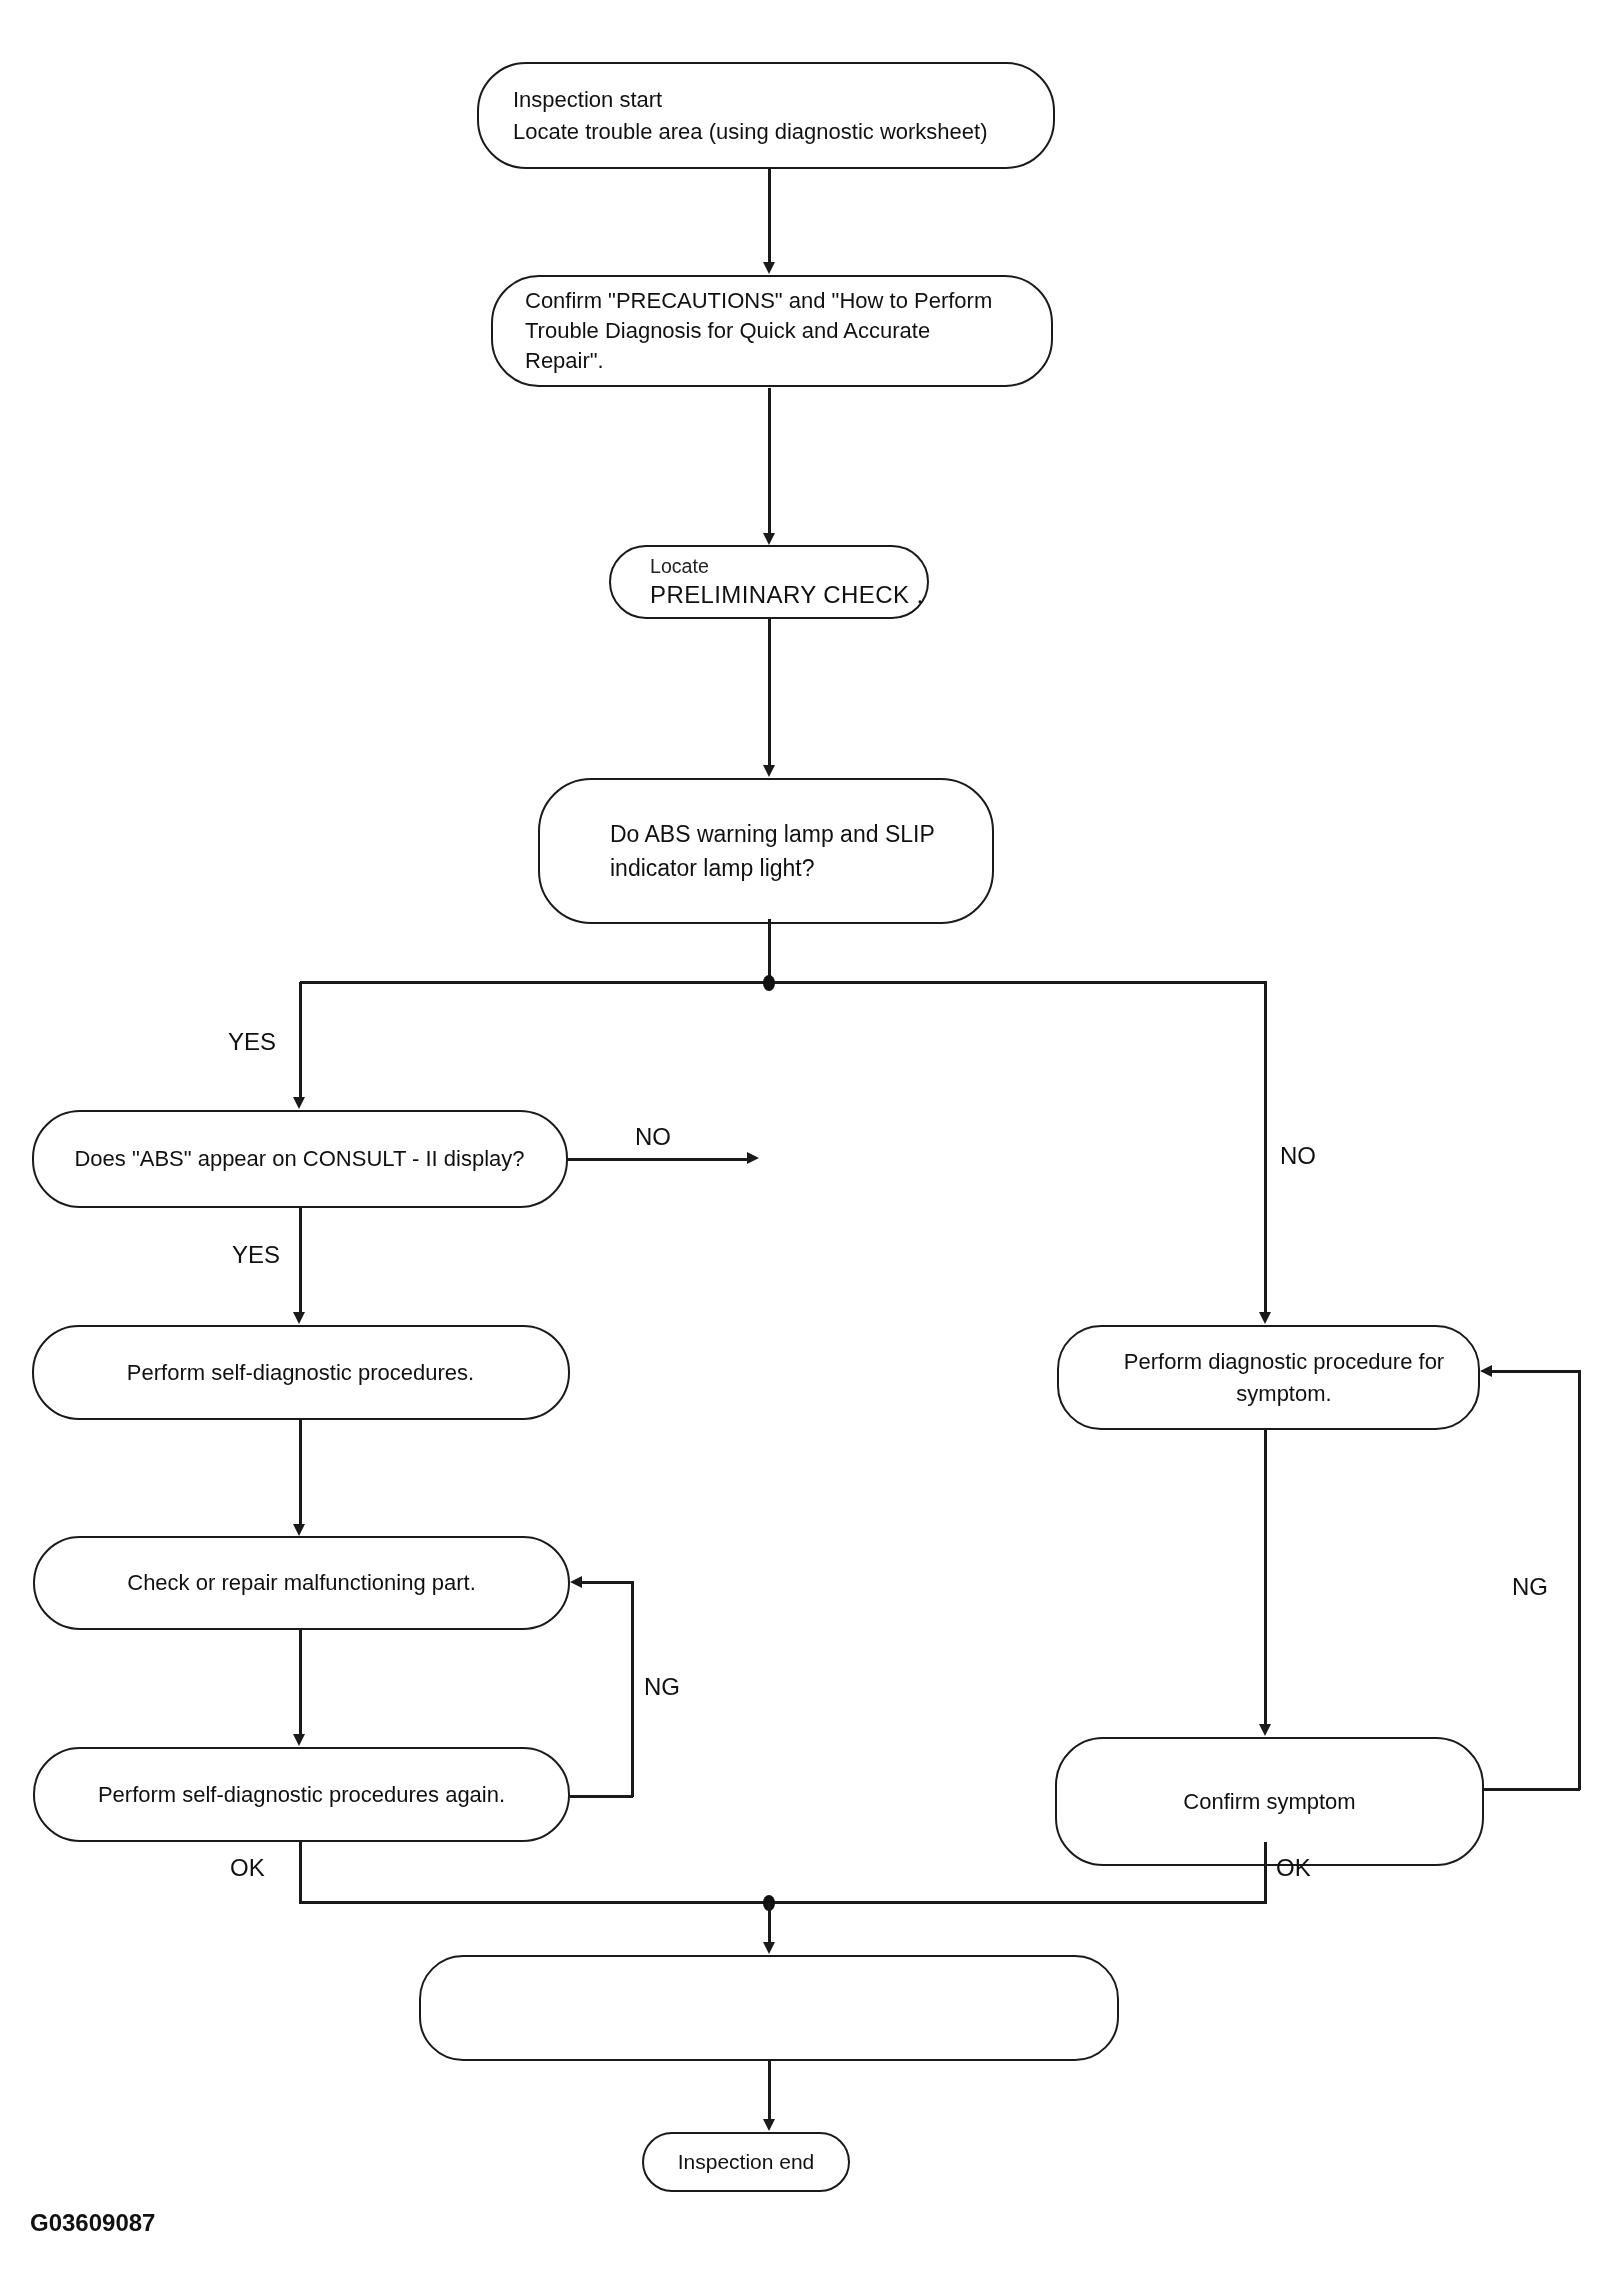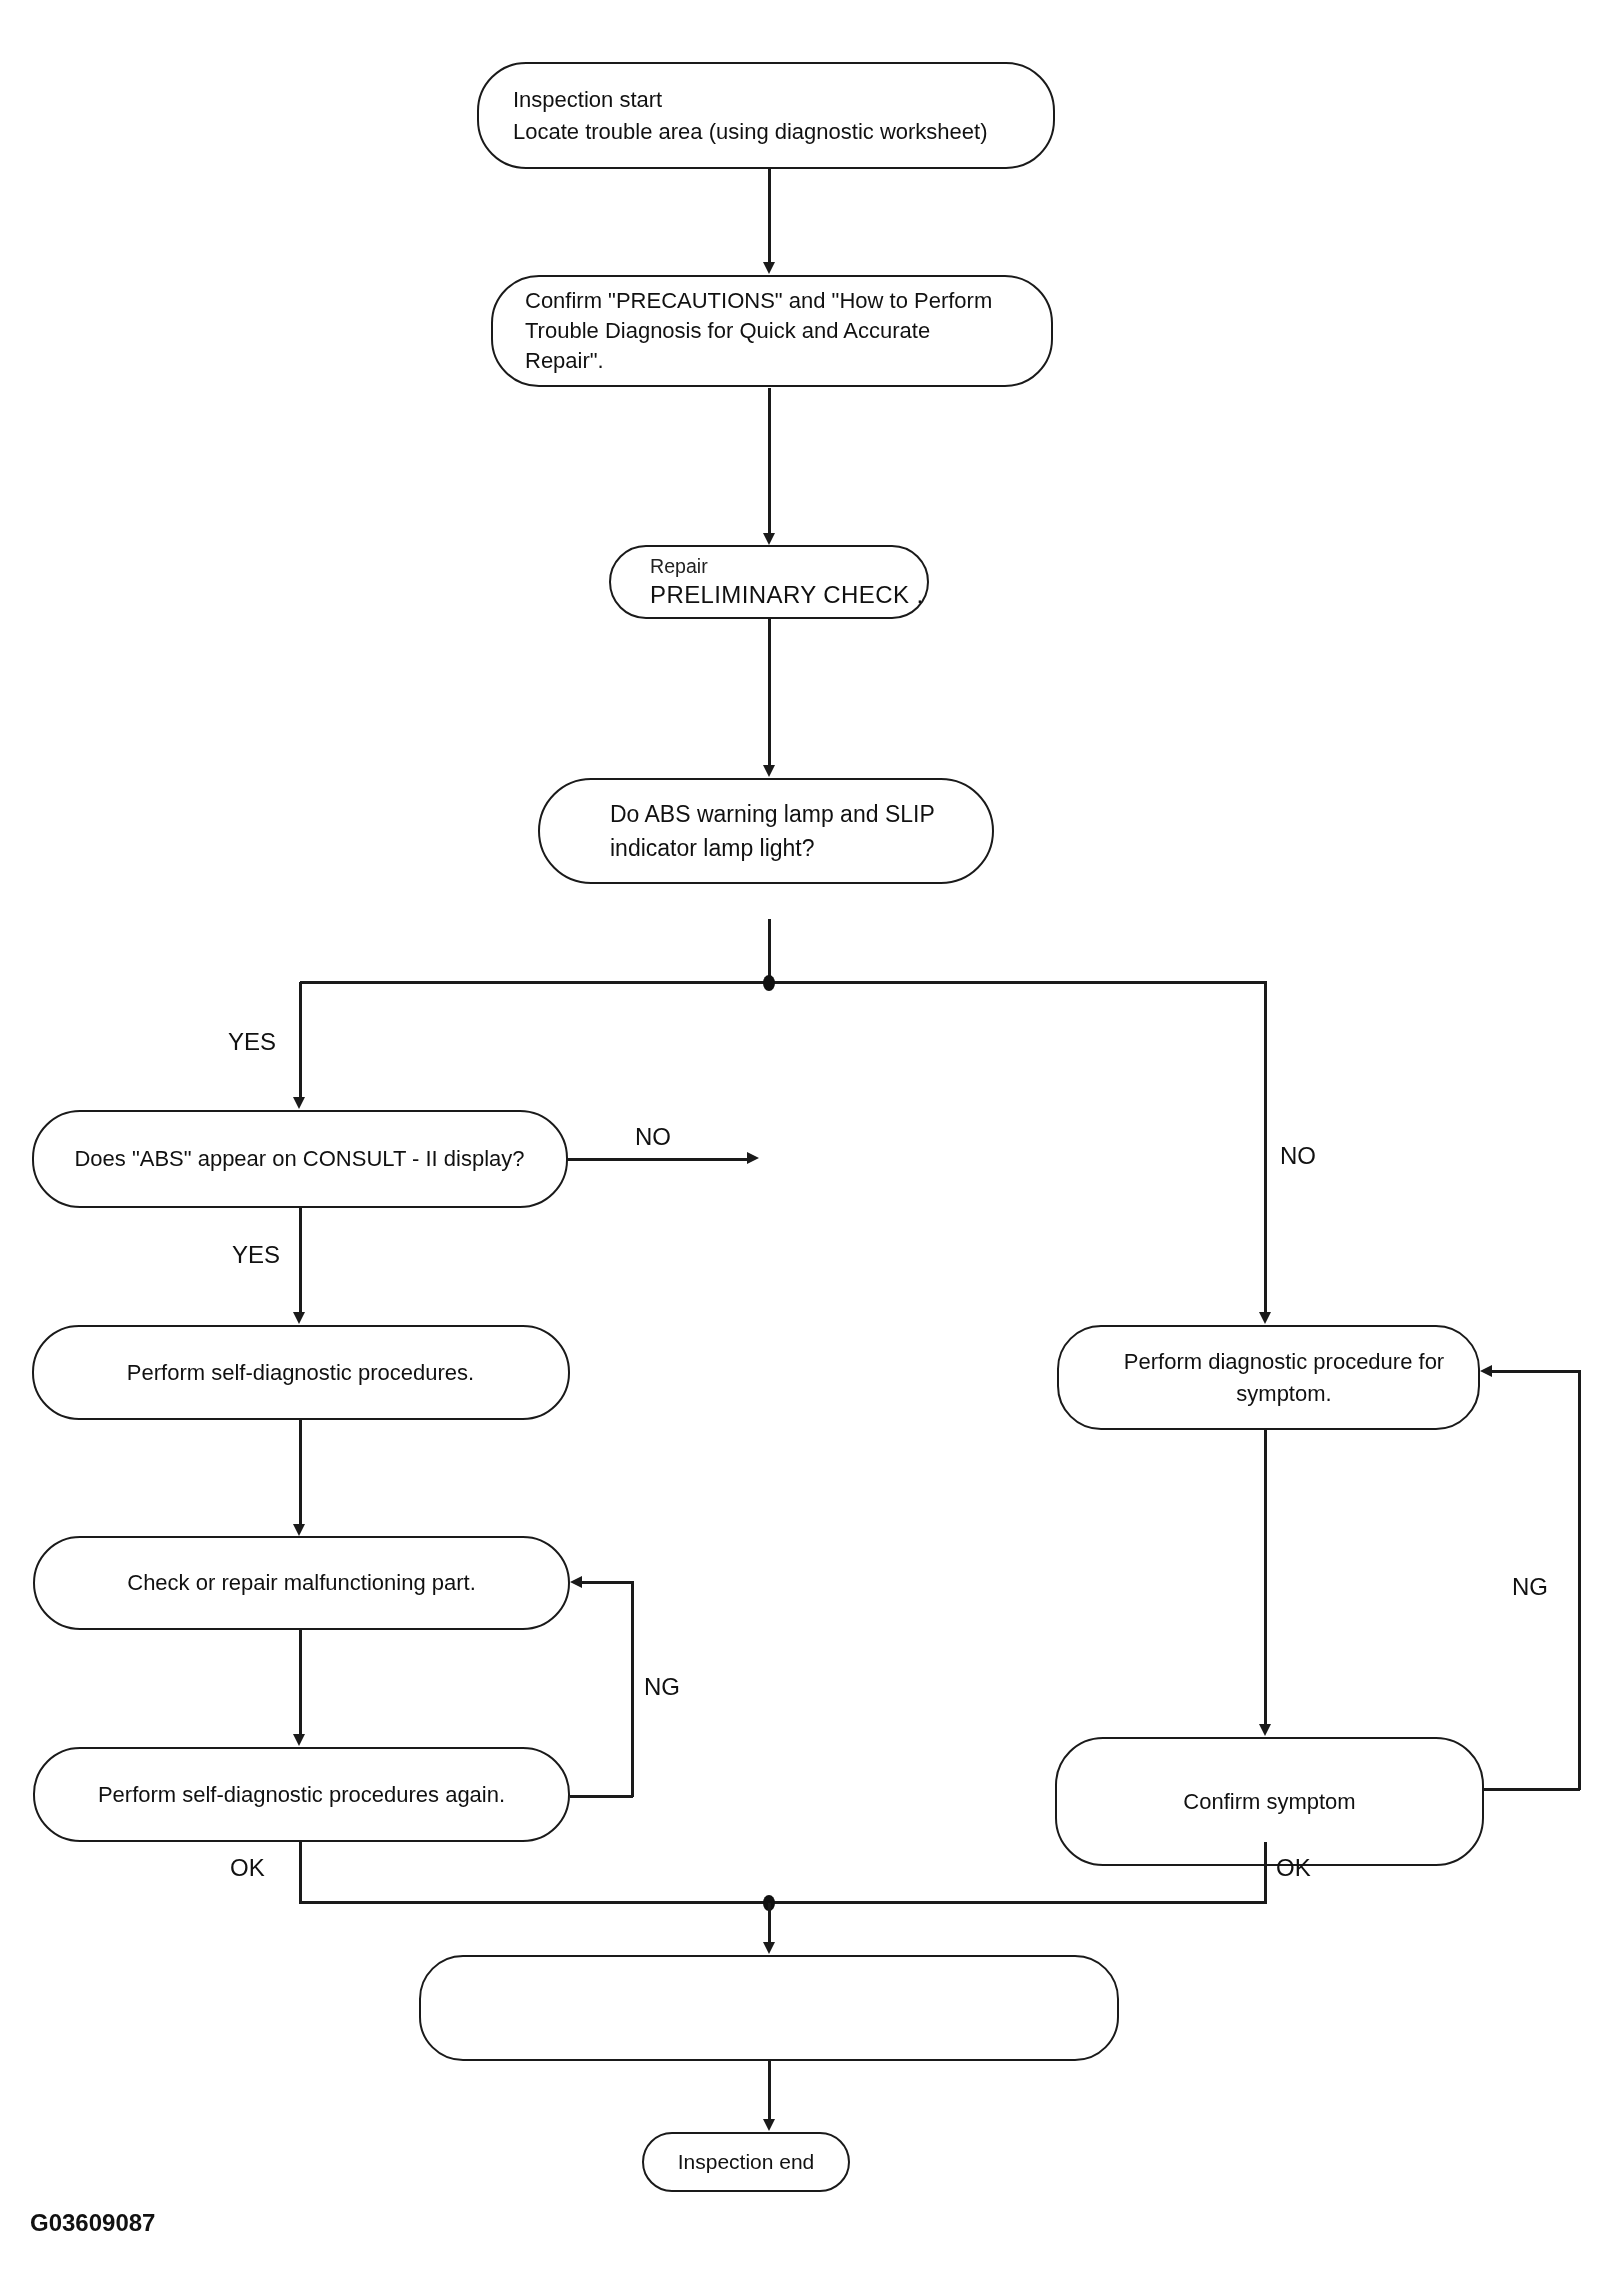--- a/index.html
+++ b/index.html
@@ -52,25 +52,25 @@
     <span class="nl">Locate trouble area (using diagnostic worksheet)</span>
   </div>
 
   <div class="node" style="left:491px; top:275px; width:562px; height:112px; border-radius:48px; padding-left:32px; line-height:1.36;">
     <span class="nl">Confirm "PRECAUTIONS" and "How to Perform</span>
     <span class="nl">Trouble Diagnosis for Quick and Accurate</span>
     <span class="nl">Repair".</span>
   </div>
 
   <div class="node" style="left:609px; top:545px; width:320px; height:74px; border-radius:37px; padding-left:39px; line-height:1.3;">
-    <span class="nl small-line">Repair</span>
+    <span class="nl small-line">Locate</span>
     <span class="nl big-line">PRELIMINARY CHECK .</span>
   </div>
 
-  <div class="node" style="left:538px; top:778px; width:456px; height:106px; border-radius:53px; padding-left:70px; font-size:23px; line-height:1.5;">
+  <div class="node" style="left:538px; top:778px; width:456px; height:146px; border-radius:53px; padding-left:70px; font-size:23px; line-height:1.5;">
     <span class="nl">Do ABS warning lamp and SLIP</span>
     <span class="nl">indicator lamp light?</span>
   </div>
 
   <div class="node centered" style="left:31.5px; top:1110px; width:536px; height:98px; border-radius:48px;">
     <span class="nl">Does "ABS" appear on CONSULT - II display?</span>
   </div>
 
 
   <div class="node centered" style="left:33px; top:1536px; width:537px; height:94px; border-radius:47px;">

